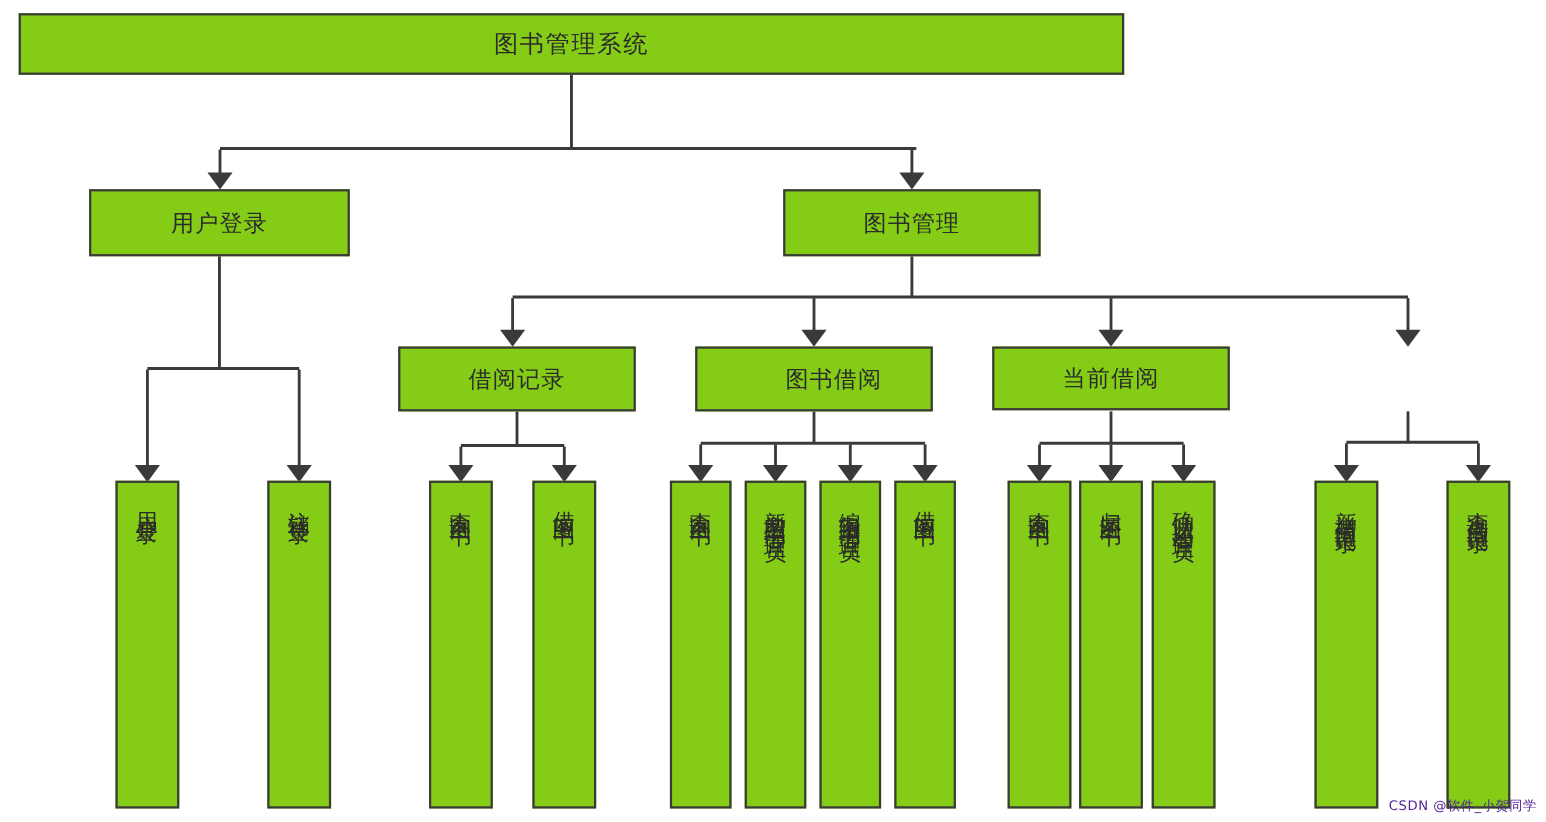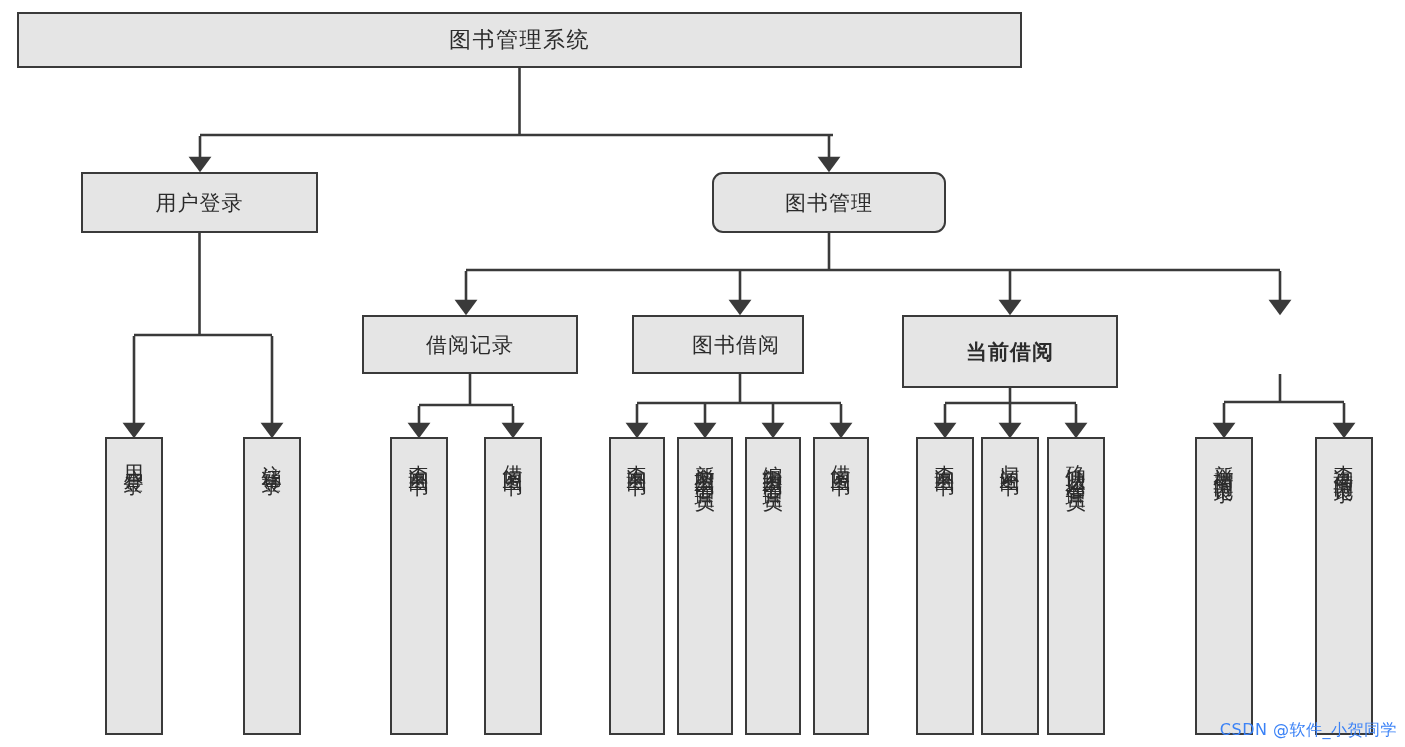--- a/index.html
+++ b/index.html
@@ -21,21 +21,21 @@
     position: absolute;
     left: 0;
     top: 0;
     width: 1405px;
     height: 747px;
   }
   .node {
     position: absolute;
     box-sizing: border-box;
     border: 2.5px solid #3a3a3a;
-    background: #e5e5e5;
+    background: #84cc16;
     display: flex;
     align-items: center;
     justify-content: center;
     color: #2b2b2b;
   }
   .node.h {
     font-size: 21px;
     letter-spacing: 1px;
   }
   .node.root {
@@ -52,22 +52,22 @@
     text-orientation: upright;
     letter-spacing: 4px;
     line-height: 1;
     display: block;
     white-space: nowrap;
   }
   .watermark {
     position: absolute;
     right: 8px;
     bottom: 6px;
-    font-size: 16px;
-    color: #3b82f6;
+    font-size: 12px;
+    color: #4c1d95;
     letter-spacing: 0.5px;
     white-space: nowrap;
   }
 </style>
 </head>
 <body>
 
 <div id="canvas">
 
   <svg id="edges" viewBox="0 0 1405 747" xmlns="http://www.w3.org/2000/svg">
@@ -120,31 +120,31 @@
     </g>
   </svg>
 
   <div class="node root" style="left:17px;top:12px;width:1005px;height:56px;">
     <span>图书管理系统</span>
   </div>
 
   <div class="node h" style="left:81px;top:172px;width:237px;height:61px;">
     <span>用户登录</span>
   </div>
-  <div class="node h" style="left:712px;top:172px;width:234px;height:61px;border-radius:11px;">
+  <div class="node h" style="left:712px;top:172px;width:234px;height:61px;">
     <span>图书管理</span>
   </div>
 
   <div class="node h" style="left:362px;top:315px;width:216px;height:59px;">
     <span>借阅记录</span>
   </div>
-  <div class="node h" style="left:632px;top:315px;width:172px;height:59px;padding-left:36px;">
+  <div class="node h" style="left:632px;top:315px;width:216px;height:59px;padding-left:36px;">
     <span>图书借阅</span>
   </div>
-  <div class="node h" style="left:902px;top:315px;width:216px;height:73px;font-weight:bold;">
+  <div class="node h" style="left:902px;top:315px;width:216px;height:58px;">
     <span>当前借阅</span>
   </div>
 
   <div class="node v" style="left:105px;top:437px;width:58px;height:298px;">
     <span class="vtext">用户登录</span>
   </div>
   <div class="node v" style="left:243px;top:437px;width:58px;height:298px;">
     <span class="vtext">注销登录</span>
   </div>
 

